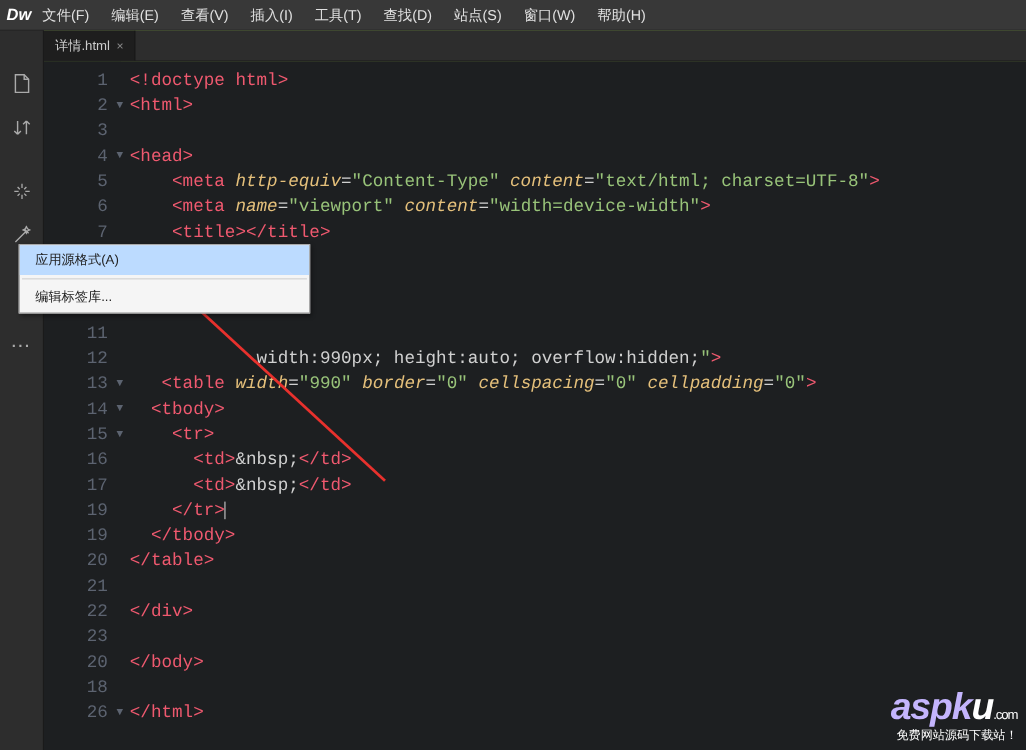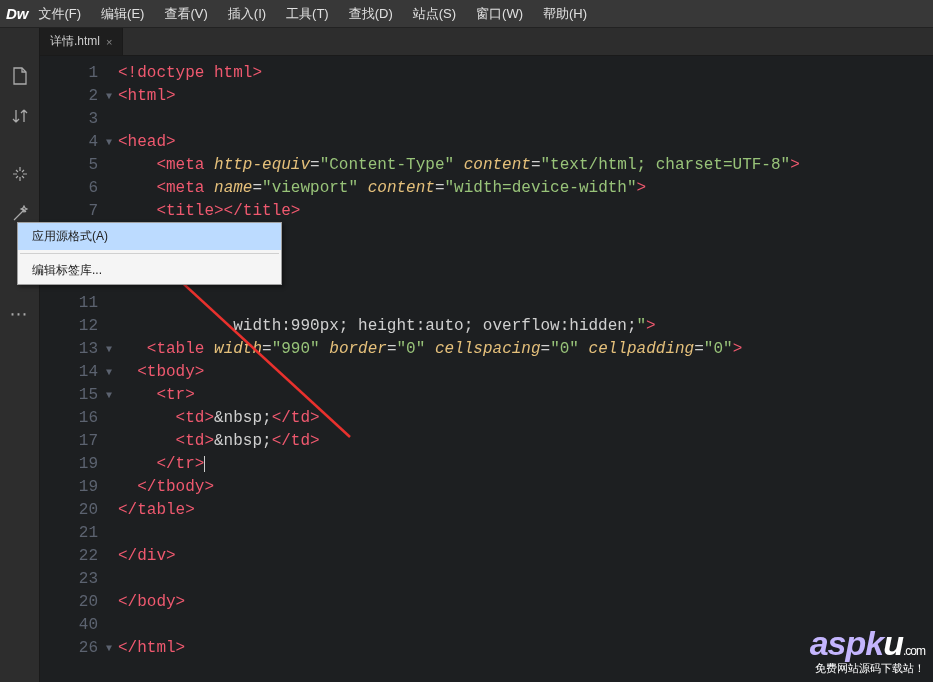--- a/index.html
+++ b/index.html
@@ -263,21 +263,21 @@
           <div class="ln">15<span class="fold">▼</span></div>
           <div class="ln">16</div>
           <div class="ln">17</div>
           <div class="ln">19</div>
           <div class="ln">19</div>
           <div class="ln">20</div>
           <div class="ln">21</div>
           <div class="ln">22</div>
           <div class="ln">23</div>
           <div class="ln">20</div>
-          <div class="ln">40</div>
+          <div class="ln">18</div>
           <div class="ln">26<span class="fold">▼</span></div>
         </div>
       <div class="code" id="code"><div class="line"><span class="t-tag">&lt;!doctype html&gt;</span></div><div class="line"><span class="t-tag">&lt;html&gt;</span></div><div class="line"></div><div class="line"><span class="t-tag">&lt;head&gt;</span></div><div class="line">    <span class="t-tag">&lt;meta</span> <span class="t-attr">http-equiv</span>=<span class="t-str">"Content-Type"</span> <span class="t-attr">content</span>=<span class="t-str">"text/html; charset=UTF-8"</span><span class="t-tag">&gt;</span></div><div class="line">    <span class="t-tag">&lt;meta</span> <span class="t-attr">name</span>=<span class="t-str">"viewport"</span> <span class="t-attr">content</span>=<span class="t-str">"width=device-width"</span><span class="t-tag">&gt;</span></div><div class="line">    <span class="t-tag">&lt;title&gt;&lt;/title&gt;</span></div><div class="line"></div><div class="line"></div><div class="line"></div><div class="line"></div><div class="line">            <span class="t-txt">width:990px; height:auto; overflow:hidden;</span><span class="t-str">"</span><span class="t-tag">&gt;</span></div><div class="line">   <span class="t-tag">&lt;table</span> <span class="t-attr">width</span>=<span class="t-str">"990"</span> <span class="t-attr">border</span>=<span class="t-str">"0"</span> <span class="t-attr">cellspacing</span>=<span class="t-str">"0"</span> <span class="t-attr">cellpadding</span>=<span class="t-str">"0"</span><span class="t-tag">&gt;</span></div><div class="line">  <span class="t-tag">&lt;tbody&gt;</span></div><div class="line">    <span class="t-tag">&lt;tr&gt;</span></div><div class="line">      <span class="t-tag">&lt;td&gt;</span><span class="t-txt">&amp;nbsp;</span><span class="t-tag">&lt;/td&gt;</span></div><div class="line">      <span class="t-tag">&lt;td&gt;</span><span class="t-txt">&amp;nbsp;</span><span class="t-tag">&lt;/td&gt;</span></div><div class="line cursor-line">    <span class="t-tag">&lt;/tr&gt;</span></div><div class="line">  <span class="t-tag">&lt;/tbody&gt;</span></div><div class="line"><span class="t-tag">&lt;/table&gt;</span></div><div class="line"></div><div class="line"><span class="t-tag">&lt;/div&gt;</span></div><div class="line"></div><div class="line"><span class="t-tag">&lt;/body&gt;</span></div><div class="line"></div><div class="line"><span class="t-tag">&lt;/html&gt;</span></div></div>
     </div>
   </div>
 </div>
 
 <div class="context-menu">
   <div class="ctx-item highlight">应用源格式(A)</div>
   <div class="ctx-sep"></div>

